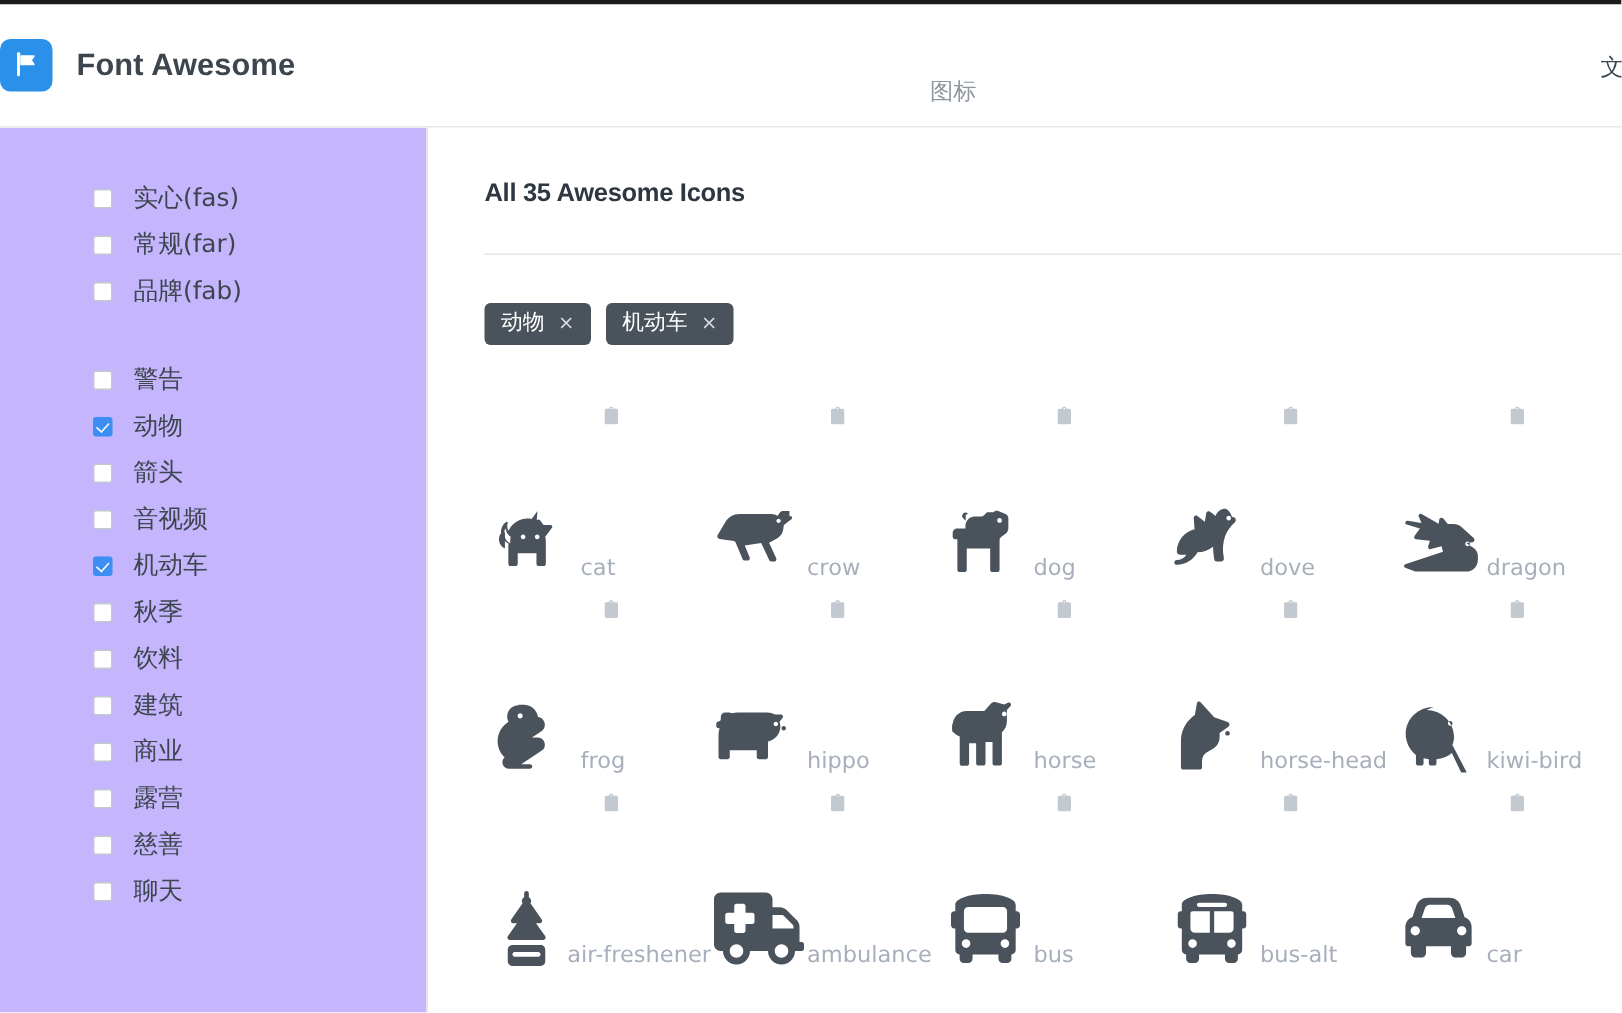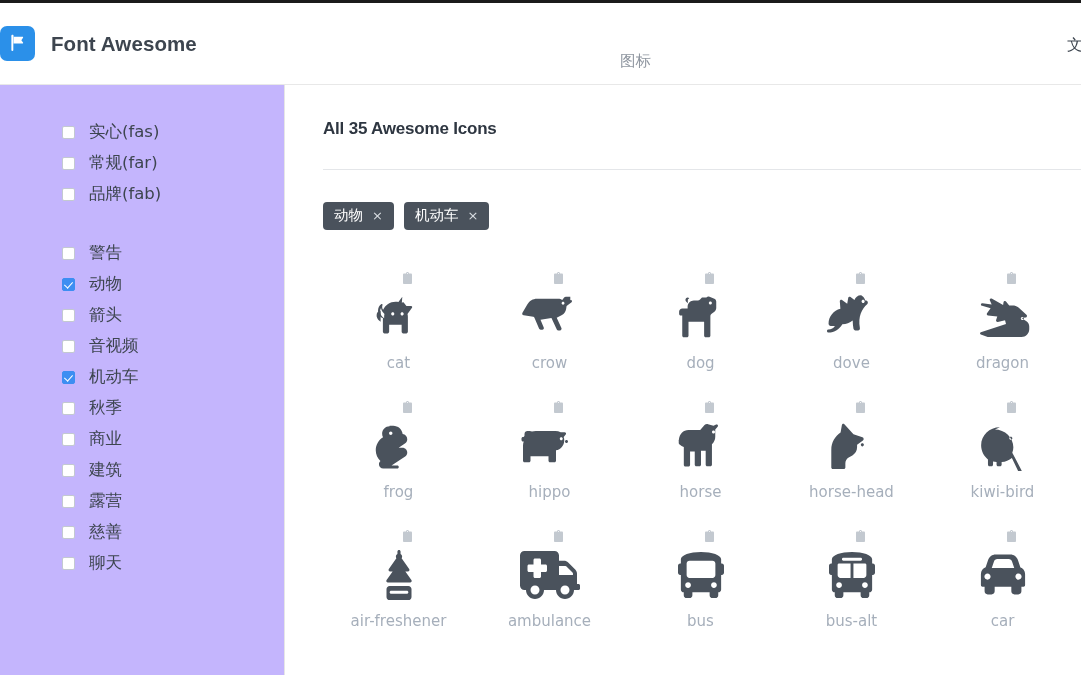--- a/index.html
+++ b/index.html
@@ -175,22 +175,22 @@
     margin-top: 28px;
     display: grid;
     grid-template-columns: repeat(5, 151px);
     row-gap: 0px;
   }
   .icon-cell {
     width: 151px;
     height: 129px;
     position: relative;
     display: flex;
-    flex-direction: column;
-    align-items: center;
+    flex-direction: row;
+    align-items: flex-end;
     cursor: pointer;
   }
   .copy-badge {
     position: absolute;
     top: 12px;
     left: 50%;
     margin-left: 4px;
     width: 9px;
     height: 12px;
   }
@@ -269,25 +269,29 @@
         <div class="cb-row">
           <span class="cb-box checked"></span>
           <span class="cb-label">机动车</span>
         </div>
         <div class="cb-row">
           <span class="cb-box"></span>
           <span class="cb-label">秋季</span>
         </div>
         <div class="cb-row">
           <span class="cb-box"></span>
+          <span class="cb-label">饮料</span>
+        </div>
+        <div class="cb-row">
+          <span class="cb-box"></span>
+          <span class="cb-label">建筑</span>
+        </div>
+        <div class="cb-row">
+          <span class="cb-box"></span>
           <span class="cb-label">商业</span>
-        </div>
-        <div class="cb-row">
-          <span class="cb-box"></span>
-          <span class="cb-label">建筑</span>
         </div>
         <div class="cb-row">
           <span class="cb-box"></span>
           <span class="cb-label">露营</span>
         </div>
         <div class="cb-row">
           <span class="cb-box"></span>
           <span class="cb-label">慈善</span>
         </div>
         <div class="cb-row">

